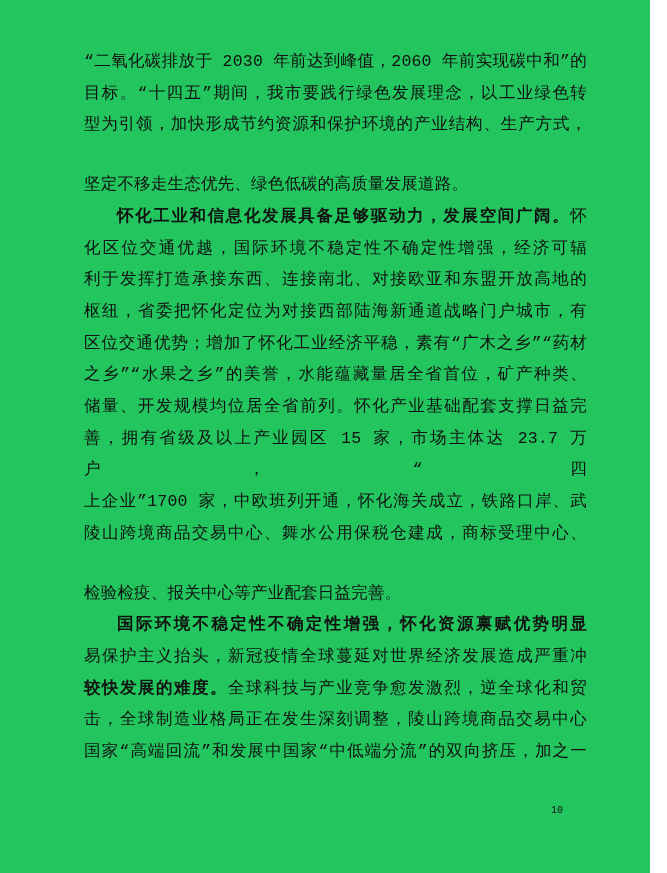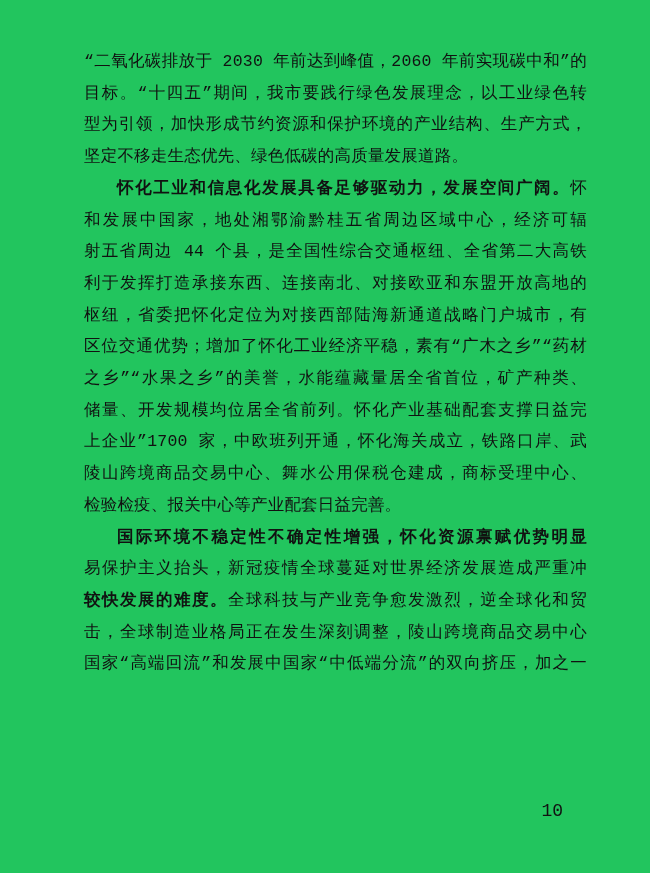--- a/index.html
+++ b/index.html
@@ -25,59 +25,60 @@
   .line {
     font-size: 16.5px;
     line-height: 31.7px;
     text-align: justify;
     text-align-last: justify;
     white-space: normal;
     letter-spacing: 0.2px;
   }
   .line.para-end {
     text-align-last: left;
+    margin-top: 28px;
   }
   .line.indent {
     text-indent: 2em;
   }
   .line.heading {
     font-weight: 700;
     text-align-last: left;
     text-indent: 0.6em;
   }
   .seg.b {
     font-weight: 700;
   }
   .pagenum {
     position: absolute;
     top: 801px;
     right: 87px;
-    font-size: 18px;
+    font-size: 10px;
     line-height: 20px;
     color: #111111;
     margin-left: 13px;
   }
 </style>
 </head>
 <body>
 
 <div class="page">
   <div class="textblock">
       <div class="line"><span class="seg">“二氧化碳排放于 2030 年前达到峰值，2060 年前实现碳中和”的</span></div>
       <div class="line"><span class="seg">目标。“十四五”期间，我市要践行绿色发展理念，以工业绿色转</span></div>
       <div class="line"><span class="seg">型为引领，加快形成节约资源和保护环境的产业结构、生产方式，</span></div>
       <div class="line para-end"><span class="seg">坚定不移走生态优先、绿色低碳的高质量发展道路。</span></div>
       <div class="line indent"><span class="seg b">怀化工业和信息化发展具备足够驱动力，发展空间广阔。</span><span class="seg">怀</span></div>
-      <div class="line"><span class="seg">和发展中国家，地处湘鄂渝黔桂五省周边区域中心，经济可辐</span></div>
-      <div class="line"><span class="seg">射五省周边 44 个县，是全国性综合交通枢纽、全省第二大高铁</span></div>
+      <div class="line"><span class="seg">化区位交通优越，国际环境不稳定性不确定性增强，经济可辐</span></div>
       <div class="line"><span class="seg">利于发挥打造承接东西、连接南北、对接欧亚和东盟开放高地的</span></div>
       <div class="line"><span class="seg">枢纽，省委把怀化定位为对接西部陆海新通道战略门户城市，有</span></div>
       <div class="line"><span class="seg">区位交通优势；增加了怀化工业经济平稳，素有“广木之乡”“药材</span></div>
       <div class="line"><span class="seg">之乡”“水果之乡”的美誉，水能蕴藏量居全省首位，矿产种类、</span></div>
       <div class="line"><span class="seg">储量、开发规模均位居全省前列。怀化产业基础配套支撑日益完</span></div>
+      <div class="line"><span class="seg">善，拥有省级及以上产业园区 15 家，市场主体达 23.7 万户，“四</span></div>
       <div class="line"><span class="seg">上企业”1700 家，中欧班列开通，怀化海关成立，铁路口岸、武</span></div>
       <div class="line"><span class="seg">陵山跨境商品交易中心、舞水公用保税仓建成，商标受理中心、</span></div>
       <div class="line para-end"><span class="seg">检验检疫、报关中心等产业配套日益完善。</span></div>
       <div class="line indent"><span class="seg b">国际环境不稳定性不确定性增强，怀化资源禀赋优势明显</span></div>
       <div class="line"><span class="seg">易保护主义抬头，新冠疫情全球蔓延对世界经济发展造成严重冲</span></div>
       <div class="line"><span class="seg b">较快发展的难度。</span><span class="seg">全球科技与产业竞争愈发激烈，逆全球化和贸</span></div>
       <div class="line"><span class="seg">击，全球制造业格局正在发生深刻调整，陵山跨境商品交易中心</span></div>
       <div class="line"><span class="seg">国家“高端回流”和发展中国家“中低端分流”的双向挤压，加之一</span></div>
     </div>
   <div class="pagenum">10</div>

